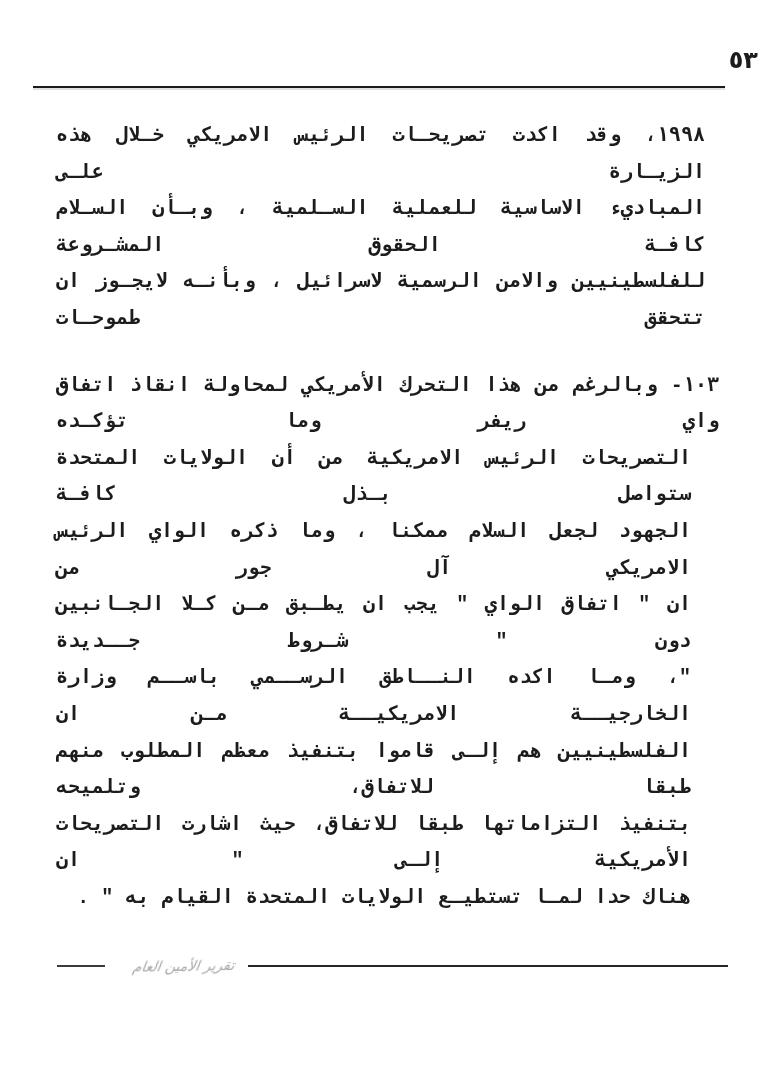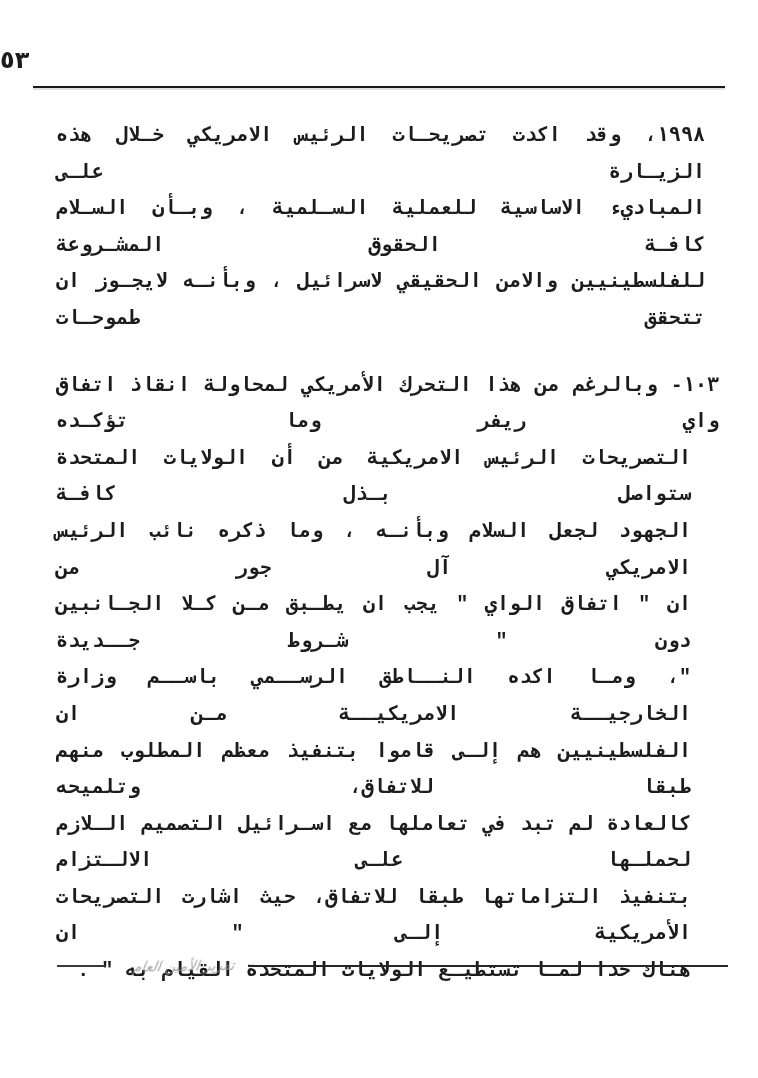--- a/index.html
+++ b/index.html
@@ -16,21 +16,21 @@
     color: var(--ink, #1c1c1c);
     font-family: "DejaVu Sans", "Liberation Sans", sans-serif;
     overflow: hidden;
   }
   
   .page-number {
     position: absolute;
     top: 46px;
     left: 0;
     width: 100%;
-    text-align: left;
+    text-align: right;
     font-size: 24px;
     font-weight: 700;
     letter-spacing: 2px;
   }
   .header-rule {
     position: absolute;
     top: 86px;
     left: 33px;
     right: 33px;
     height: 2px;
@@ -102,31 +102,30 @@
 <div class="page">
 
   <div class="page-number">٥٣</div>
 
   <div class="header-rule"></div>
 
   <div class="body-text">
     <div class="para">
         <div class="line">١٩٩٨، وقد اكدت تصريحـات الرئيس الامريكي خـلال هذه الزيـارة علـى</div>
         <div class="line">المباديء الاساسية للعملية السـلمية ، وبـأن السـلام كافـة الحقوق المشـروعة</div>
-        <div class="line">للفلسطينيين والامن الحقيقي لاسرائيل ، وبأنـه لايجـوز ان تتحقق طموحـات</div>
+        <div class="line">للفلسطينيين والامن الرسمية لاسرائيل ، وبأنـه لايجـوز ان تتحقق طموحـات</div>
       </div>
 
     <div class="para numbered">
         <div class="line">١٠٣- وبالرغم من هذا التحرك الأمريكي لمحاولة انقاذ اتفاق واي ريفر وما تؤكـده</div>
         <div class="line">التصريحات  الرئيس الامريكية من أن الولايات المتحدة ستواصل بـذل كافـة</div>
-        <div class="line">الجهود  لجعل السلام وبأنـه ، وما ذكره نائب الرئيس الامريكي آل جور  من</div>
+        <div class="line">الجهود  لجعل السلام ممكنا ، وما ذكره الواي الرئيس الامريكي آل جور  من</div>
         <div class="line">ان " اتفاق الواي " يجب ان يطـبق مـن كـلا الجـانبين دون " شـروط جــديدة</div>
         <div class="line">"،  ومـا اكده النــاطق الرســمي باســم وزارة الخارجيــة الامريكيــة مـن ان</div>
         <div class="line">الفلسطينيين هم إلـى قاموا بتنفيذ معظم المطلوب منهم طبقا للاتفاق، وتلميحه</div>
-        <div class="line">كالعادة لم تبد في تعاملها مع اسـرائيل التصميم الـلازم لحملـها علـى الالـتزام</div>
         <div class="line">بتنفيذ التزاماتها طبقا للاتفاق،  حيث اشارت التصريحات الأمريكية  إلـى " ان</div>
         <div class="line line-end">هناك حدا لمـا تستطيـع الولايات المتحدة القيام به " .</div>
       </div>
 
   </div>
 
   <div class="page-footer">
     <div class="footer-rule-short"></div>
     <div class="footer-handwriting">تقرير الأمين العام</div>
     <div class="footer-rule-long"></div>

